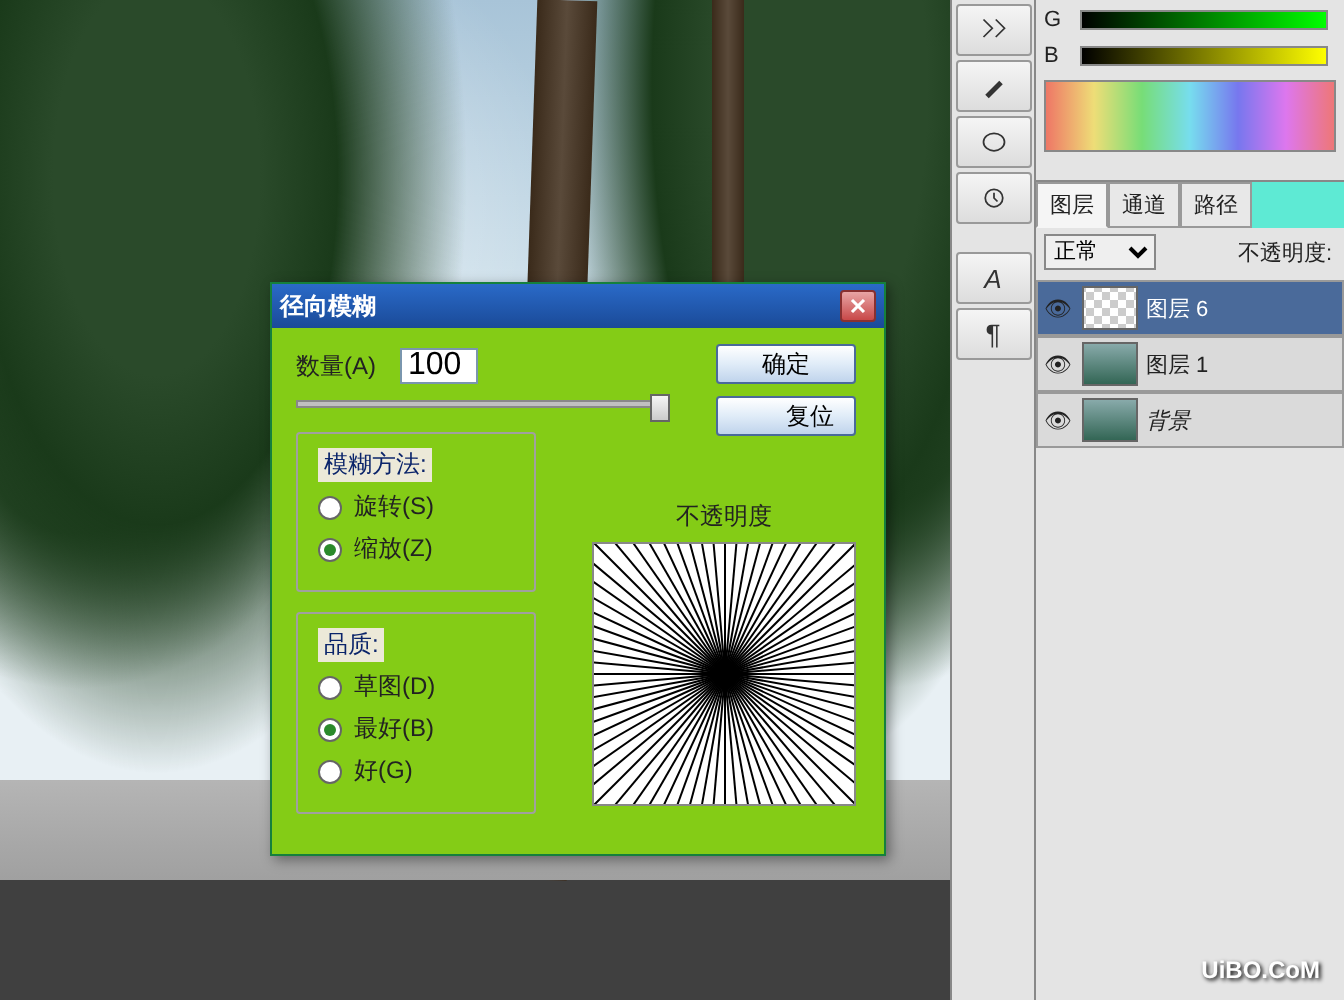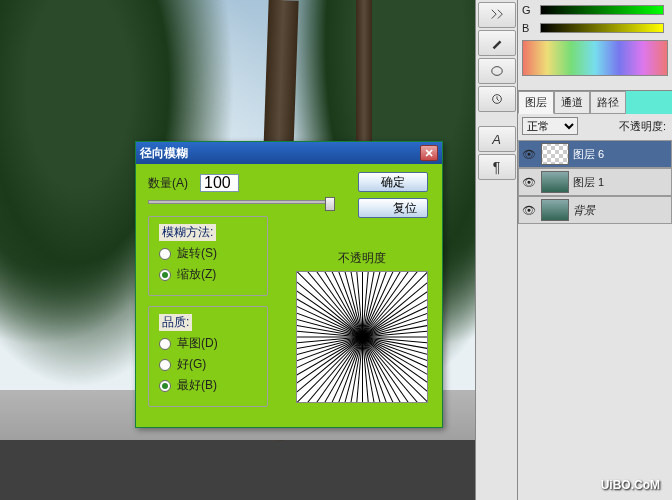--- a/index.html
+++ b/index.html
@@ -185,26 +185,26 @@
         </div>
     </div>
 
     <div class="fset">
       <div class="fset-title">品质:</div>
       <div class="radio-row">
           <span class="radio"></span>
           <span>草图(D)</span>
         </div>
       <div class="radio-row">
+          <span class="radio checked"></span>
+          <span>最好(B)</span>
+        </div>
+      <div class="radio-row">
           <span class="radio"></span>
           <span>好(G)</span>
-        </div>
-      <div class="radio-row">
-          <span class="radio checked"></span>
-          <span>最好(B)</span>
         </div>
     </div>
 
     <div class="preview">
       <div class="preview-lbl">不透明度</div>
       <div class="preview-box" id="preview-box">
         <div class="preview-cross"></div>
       <div class="ray" style="transform: rotate(0deg);"></div>
           <div class="ray" style="transform: rotate(5deg);"></div>
           <div class="ray" style="transform: rotate(10deg);"></div>

